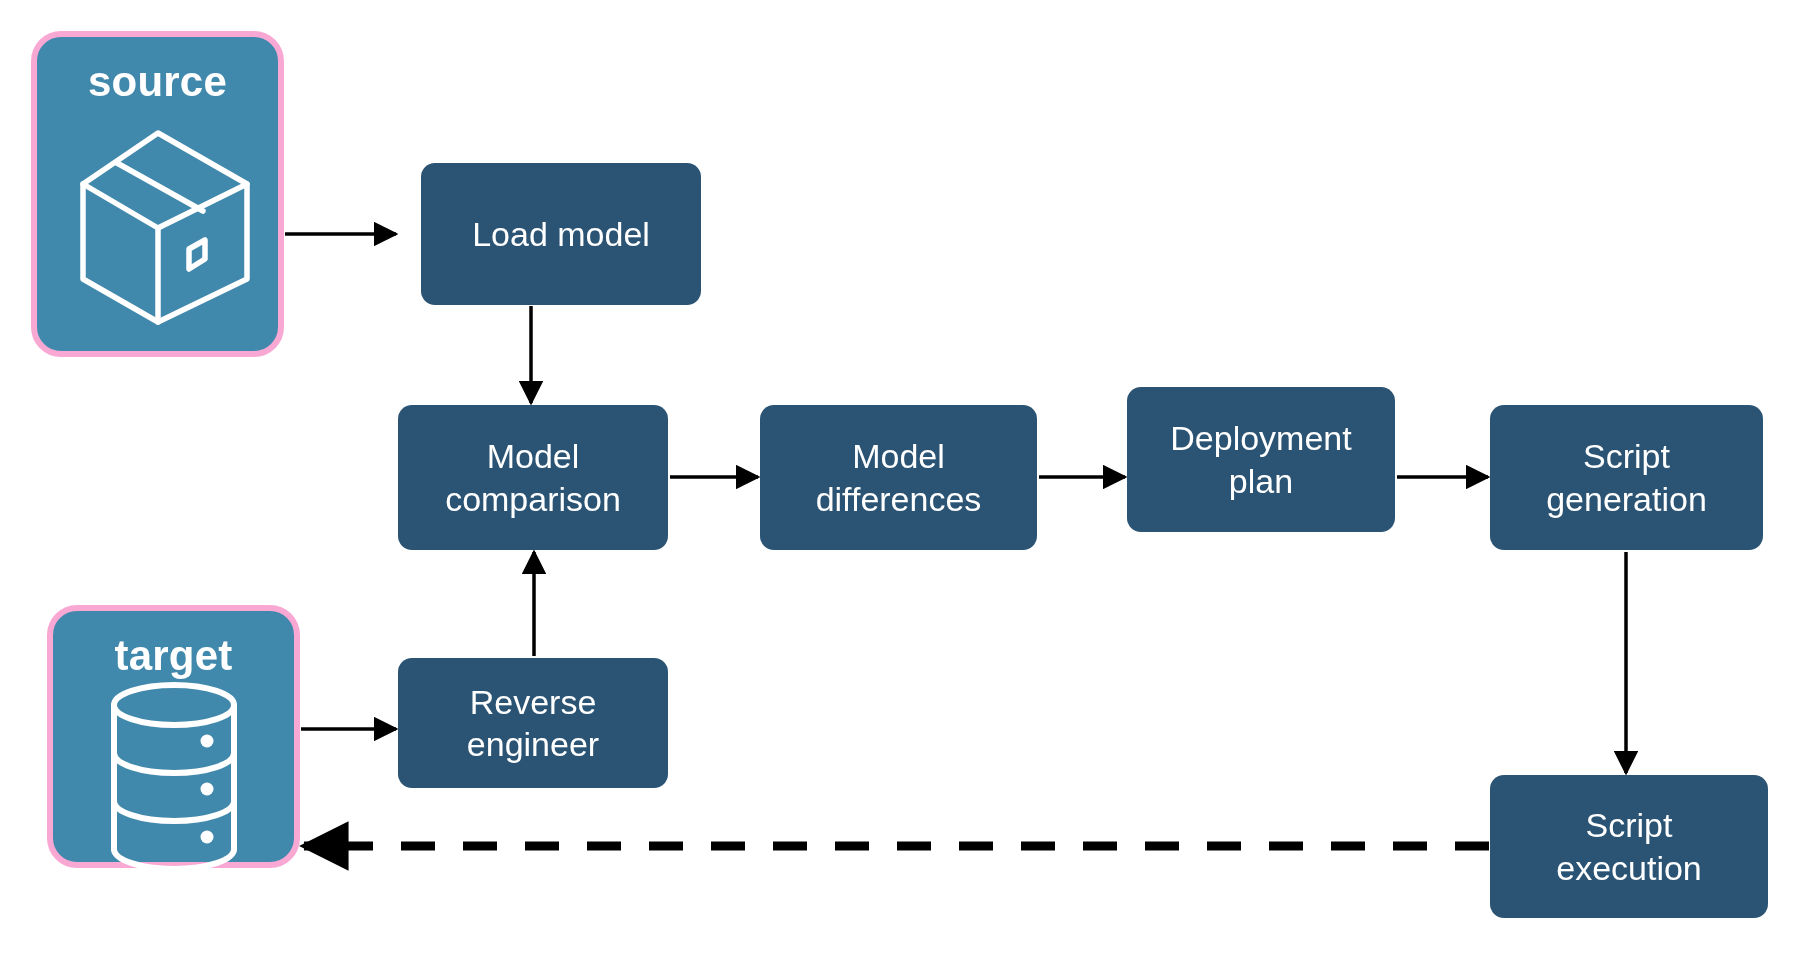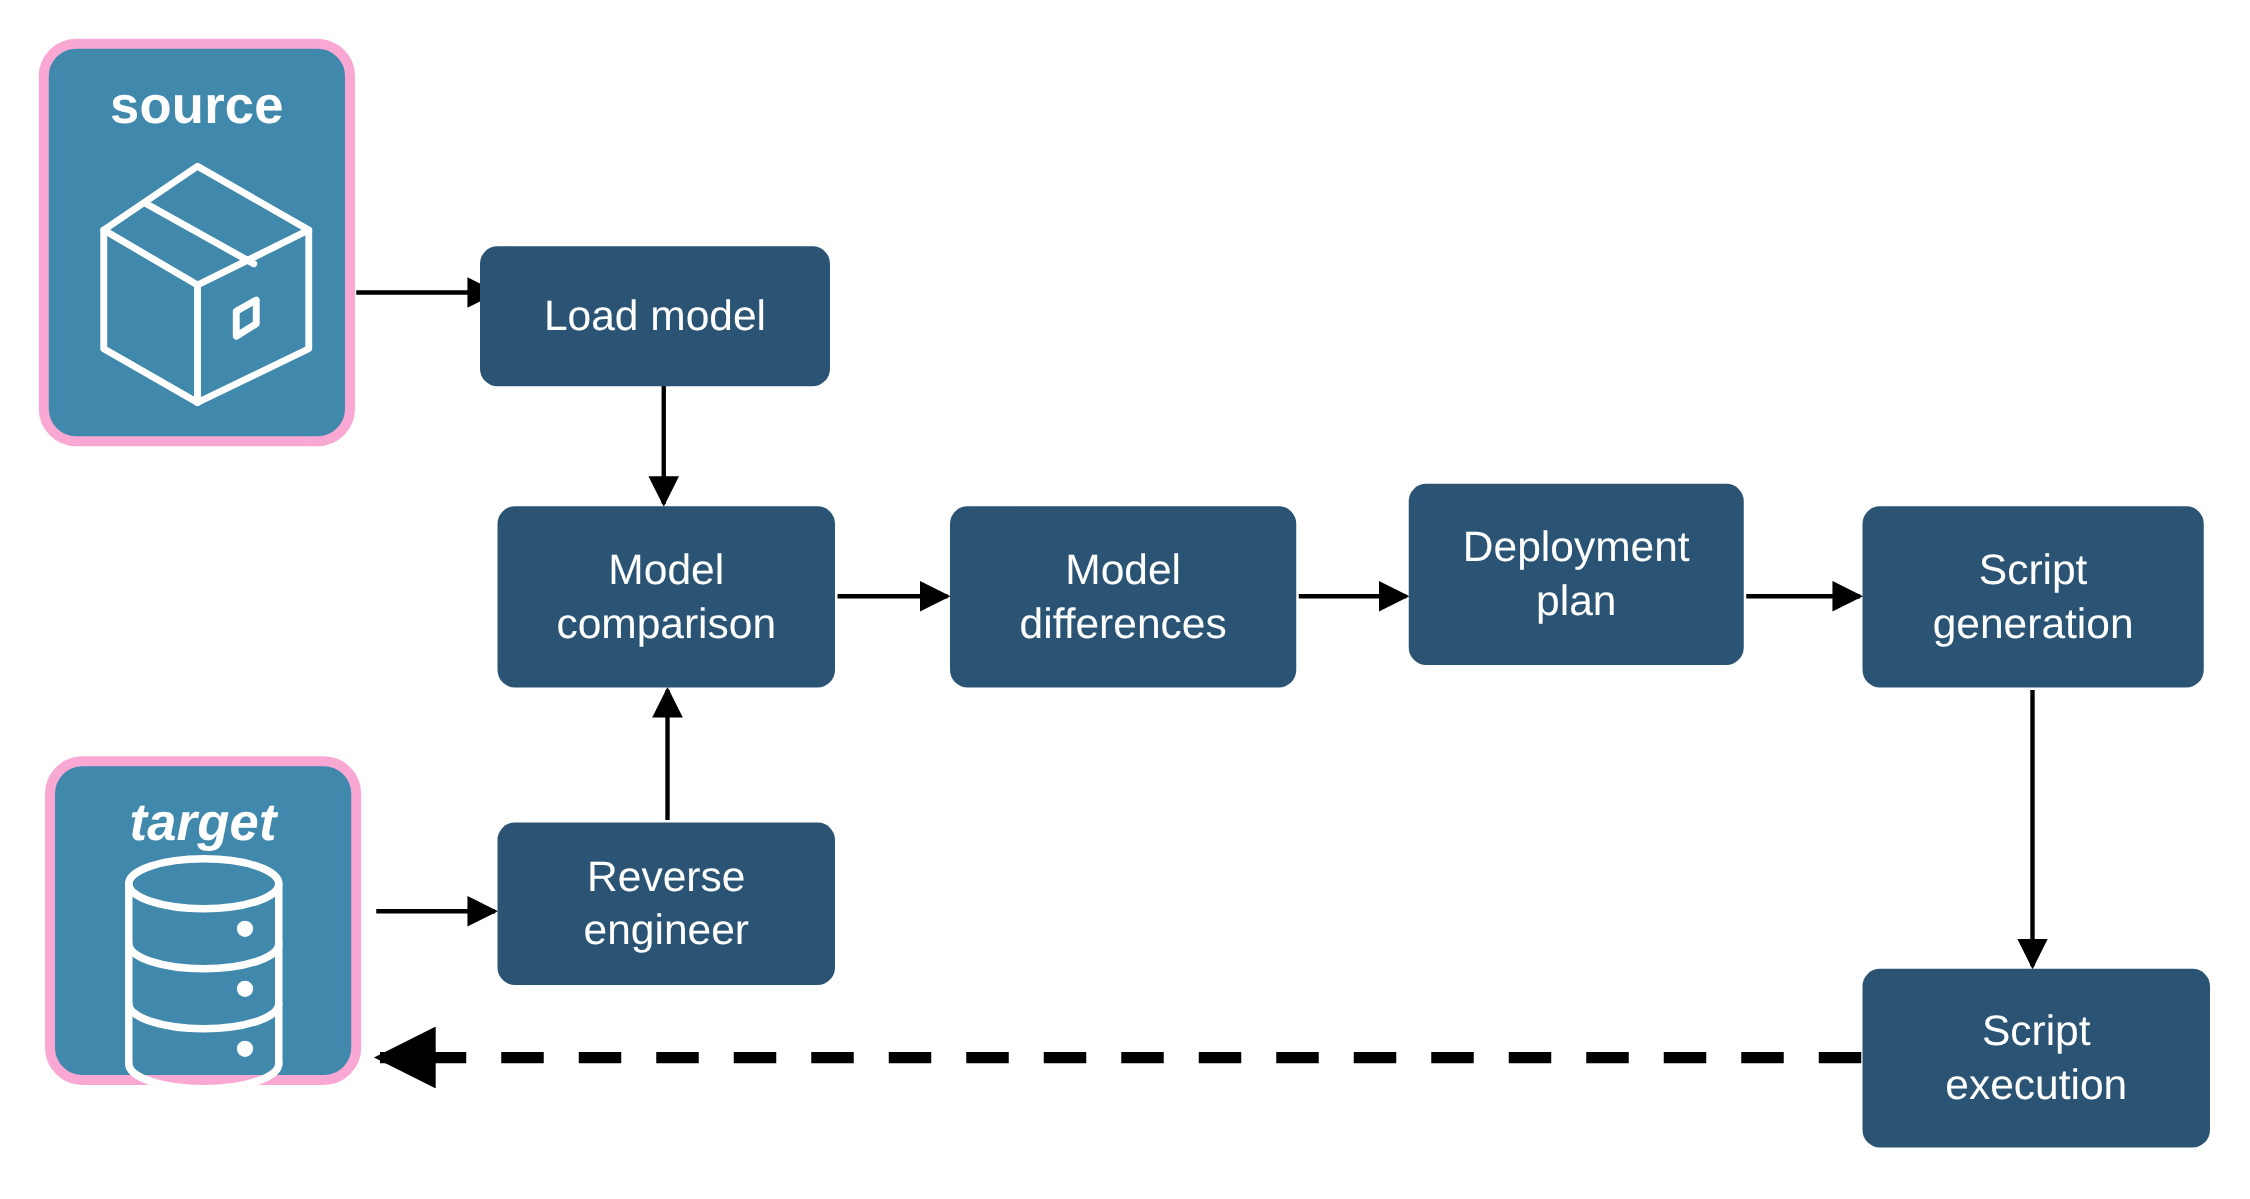--- a/index.html
+++ b/index.html
@@ -15,21 +15,21 @@
     position: relative;
     width: 1800px;
     height: 959px;
     background: #ffffff;
     overflow: hidden;
   }
   .endpoint-node {
     position: absolute;
     box-sizing: border-box;
     background: #4189AC;
-    border: 8px solid #f9a8d4;
+    border: 6px solid #f9a8d4;
     border-radius: 30px;
     display: flex;
     flex-direction: column;
     align-items: center;
     justify-content: flex-start;
   }
   .endpoint-label {
     color: #ffffff;
     font-weight: bold;
     font-size: 42px;
@@ -120,21 +120,21 @@
           <path d="M95 101 L95 195"></path>
 
           <path d="M54 36 L140 84"></path>
 
           <path d="M126 122 L142 113 L142 132 L126 142 Z"></path>
         </g>
       </svg>
     </div>
   </div>
 
-  <div class="endpoint-node" id="node-target" style="left:36px; top:605px; width:253px; height:263px;font-style:italic;">
+  <div class="endpoint-node" id="node-target" style="left:47px; top:605px; width:253px; height:263px;">
     <div class="endpoint-label">target</div>
     <div class="endpoint-icon">
       <svg width="160" height="200" viewBox="0 0 160 200" aria-hidden="true">
         <g fill="none" stroke="#ffffff" stroke-width="6" stroke-linejoin="round" stroke-linecap="round">
 
           <path d="M20 28 L20 172"></path>
           <path d="M140 28 L140 172"></path>
 
           <ellipse cx="80" cy="28" rx="60" ry="20"></ellipse>
 
@@ -144,21 +144,21 @@
           <path d="M20 124 A 60 20 0 0 0 140 124"></path>
         </g>
 
         <circle cx="113" cy="64" r="6.5" fill="#ffffff"></circle>
         <circle cx="113" cy="112" r="6.5" fill="#ffffff"></circle>
         <circle cx="113" cy="160" r="6.5" fill="#ffffff"></circle>
       </svg>
     </div>
   </div>
 
-  <div class="process-node" id="node-load-model" style="left:384px; top:163px; width:280px; height:112px;margin-top:34px;">
+  <div class="process-node" id="node-load-model" style="left:421px; top:163px; width:280px; height:142px;">
     <span class="node-text">Load model</span>
   </div>
 
   <div class="process-node" id="node-model-comparison" style="left:398px; top:405px; width:270px; height:145px;">
     <span class="node-text">Model
 comparison</span>
   </div>
 
   <div class="process-node" id="node-model-differences" style="left:760px; top:405px; width:277px; height:145px;">
     <span class="node-text">Model

